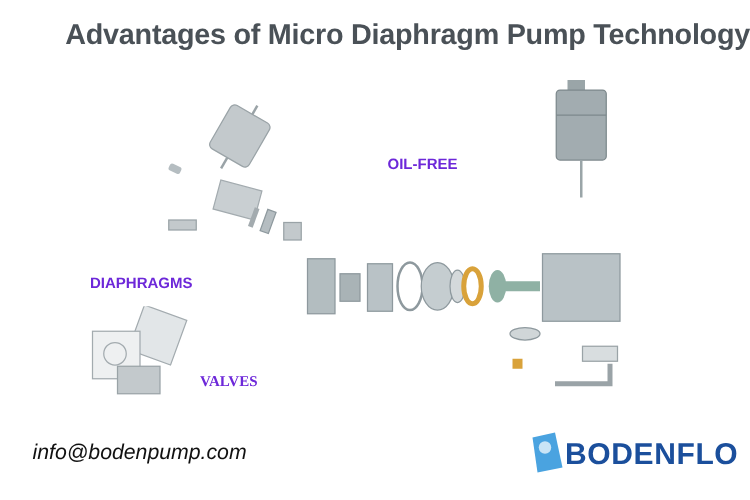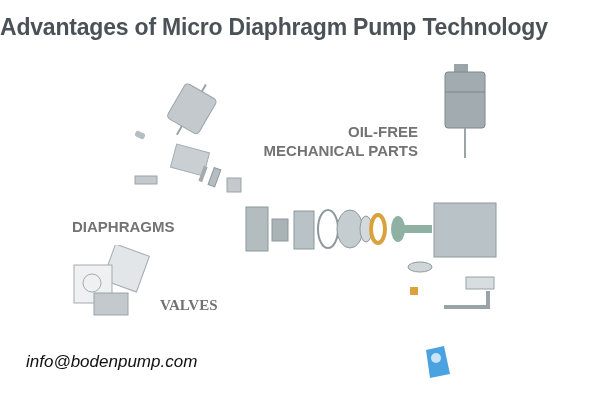--- a/index.html
+++ b/index.html
@@ -1,18 +1,18 @@
 <!DOCTYPE html>
 <html><head>
 <meta charset="utf-8">
 <style>
   html,body{margin:0;padding:0;background:#fff;}
   body{width:600px;height:400px;position:relative;overflow:hidden;font-family:"Liberation Sans",sans-serif;}
-  .title{position:absolute;left:0;top:14px;width:600px;text-align:left;font-size:23px;font-weight:bold;color:#4a5157;letter-spacing:-0.2px;}
-  .label{position:absolute;font-size:15px;font-weight:bold;color:#737373;line-height:19px;text-align:right;}
+  .title{position:absolute;left:0;top:14px;width:600px;text-align:right;font-size:23px;font-weight:bold;color:#4a5157;letter-spacing:-0.2px;}
+  .label{position:absolute;font-size:12px;font-weight:bold;color:#6d28d9;line-height:19px;text-align:center;}
   .email{position:absolute;left:26px;top:352px;font-size:17px;color:#111;font-style:italic;}
   .part{position:absolute;}
   .logo{position:absolute;left:422px;top:344px;width:160px;height:36px;}
   .logo-text{position:absolute;left:30px;top:6px;font-size:24px;font-weight:bold;color:#1b4f9c;letter-spacing:0.5px;}
 </style>
 </head>
 <body>
 
 <div class="title">Advantages of Micro Diaphragm Pump Technology</div>
 
@@ -32,21 +32,20 @@
 
 <svg class="part" style="left:440px;top:62px" width="60" height="100" viewBox="0 0 60 100">
   <rect x="14" y="2" width="14" height="8" fill="#9aa5a8"></rect>
   <rect x="5" y="10" width="40" height="56" rx="3" fill="#a2acb0" stroke="#7d888c"></rect>
   <line x1="5" y1="30" x2="45" y2="30" stroke="#7d888c"></line>
   <line x1="25" y1="66" x2="25" y2="96" stroke="#9aa5a8" stroke-width="2"></line>
 </svg>
 
 <div class="label" style="left:258px;top:122px;width:160px;">
   <div>OIL-FREE</div>
-  <div>MECHANICAL PARTS</div>
 </div>
 
 <div class="label" style="left:72px;top:217px;">DIAPHRAGMS</div>
 
 <svg class="part" style="left:240px;top:195px" width="270" height="115" viewBox="0 0 270 115">
   <rect x="6" y="12" width="22" height="44" fill="#b3bdc0" stroke="#8e999e"></rect>
   <rect x="32" y="24" width="16" height="22" fill="#a9b3b6" stroke="#8e999e"></rect>
   <rect x="54" y="16" width="20" height="38" fill="#b9c2c6" stroke="#8e999e"></rect>
   <ellipse cx="88" cy="34" rx="10" ry="19" fill="none" stroke="#8e999e" stroke-width="2"></ellipse>
   <ellipse cx="110" cy="34" rx="13" ry="19" fill="#c5cdd0" stroke="#8e999e"></ellipse>
@@ -70,13 +69,14 @@
 
 <div class="label" style="left:160px;top:296px;font-family:Liberation Serif, serif;">VALVES</div>
 
 <div class="email">info@bodenpump.com</div>
 
 <div class="logo">
   <svg width="30" height="36" viewBox="0 0 30 36" style="position:absolute;left:0;top:0">
     <polygon points="4,6 22,2 28,30 8,34" fill="#4aa3e0"></polygon>
     <circle cx="14" cy="14" r="5" fill="#fff" opacity="0.7"></circle>
   </svg>
+  <span class="logo-text">BODENFLO</span>
 </div>
 
 </body></html>

